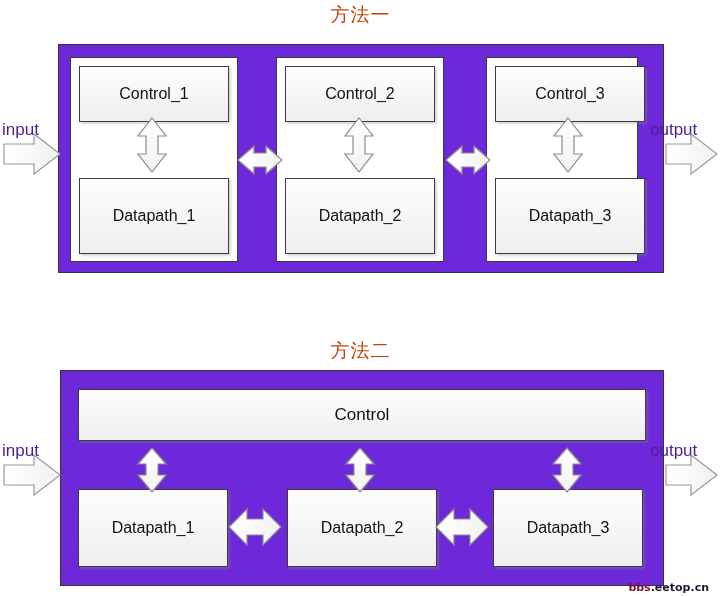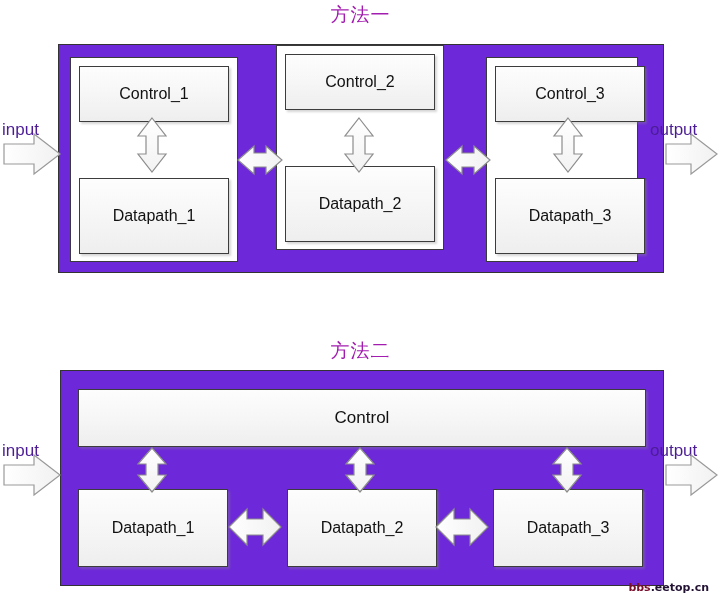--- a/index.html
+++ b/index.html
@@ -20,21 +20,21 @@
     position: absolute;
     left: 0; top: 0;
     width: 721px; height: 596px;
   }
 
   
   .diagram-title {
     position: absolute;
     text-align: center;
     font-size: 19px;
-    color: #a21caf;
+    color: #c2410c;
     letter-spacing: 1px;
     white-space: nowrap;
   }
   #title-1 { left: 0; top: 2px; width: 721px; }
   #title-2 { left: 0; top: 338px; width: 721px; }
 
   
   .outer-box {
     position: absolute;
     border: 1.5px solid #333333;
@@ -45,21 +45,21 @@
   #outer-2 { left: 60px;  top: 370px; width: 604px; height: 216px; }
 
   
   .module {
     position: absolute;
     border: 1.5px solid #3a3a3a;
     background: #ffffff;
     box-sizing: border-box;
   }
   #module-1 { left: 11px; top: 12px; width: 168px; height: 205px; }
-  #module-2 { left: 217px; top: 0; width: 168px; height: 205px; }
+  #module-2 { left: 217px; top: 12px; width: 168px; height: 205px; }
   #module-3 { left: 427px; top: 12px; width: 152px; height: 205px; }
 
   
   .node-box {
     position: absolute;
     box-sizing: border-box;
     border: 1.3px solid #3c3c3c;
     background: linear-gradient(to bottom, #fdfdfd 0%, #f7f7f7 45%, #eeeeee 100%);
     box-shadow: 1.5px 1.5px 2px rgba(140,140,140,0.35);
     display: flex;
@@ -68,21 +68,21 @@
     font-size: 16px;
     color: #111111;
     white-space: nowrap;
   }
 
   .ctrl-box   { left: 8px;  top: 8px;   width: 150px; height: 56px; }
   .dpath-box  { left: 8px;  top: 120px; width: 150px; height: 76px; }
 
   
   #control-wide {
-    left: 17px; top: 18px; width: 568px; height: 58px;
+    left: 17px; top: 18px; width: 568px; height: 52px;
     font-size: 17px;
   }
   .dp2 { top: 118px; width: 150px; height: 78px; font-size: 16px; }
   #dp2-1 { left: 17px; }
   #dp2-2 { left: 226px; }
   #dp2-3 { left: 432px; }
 
   
   .arrow-layer {
     position: absolute;

